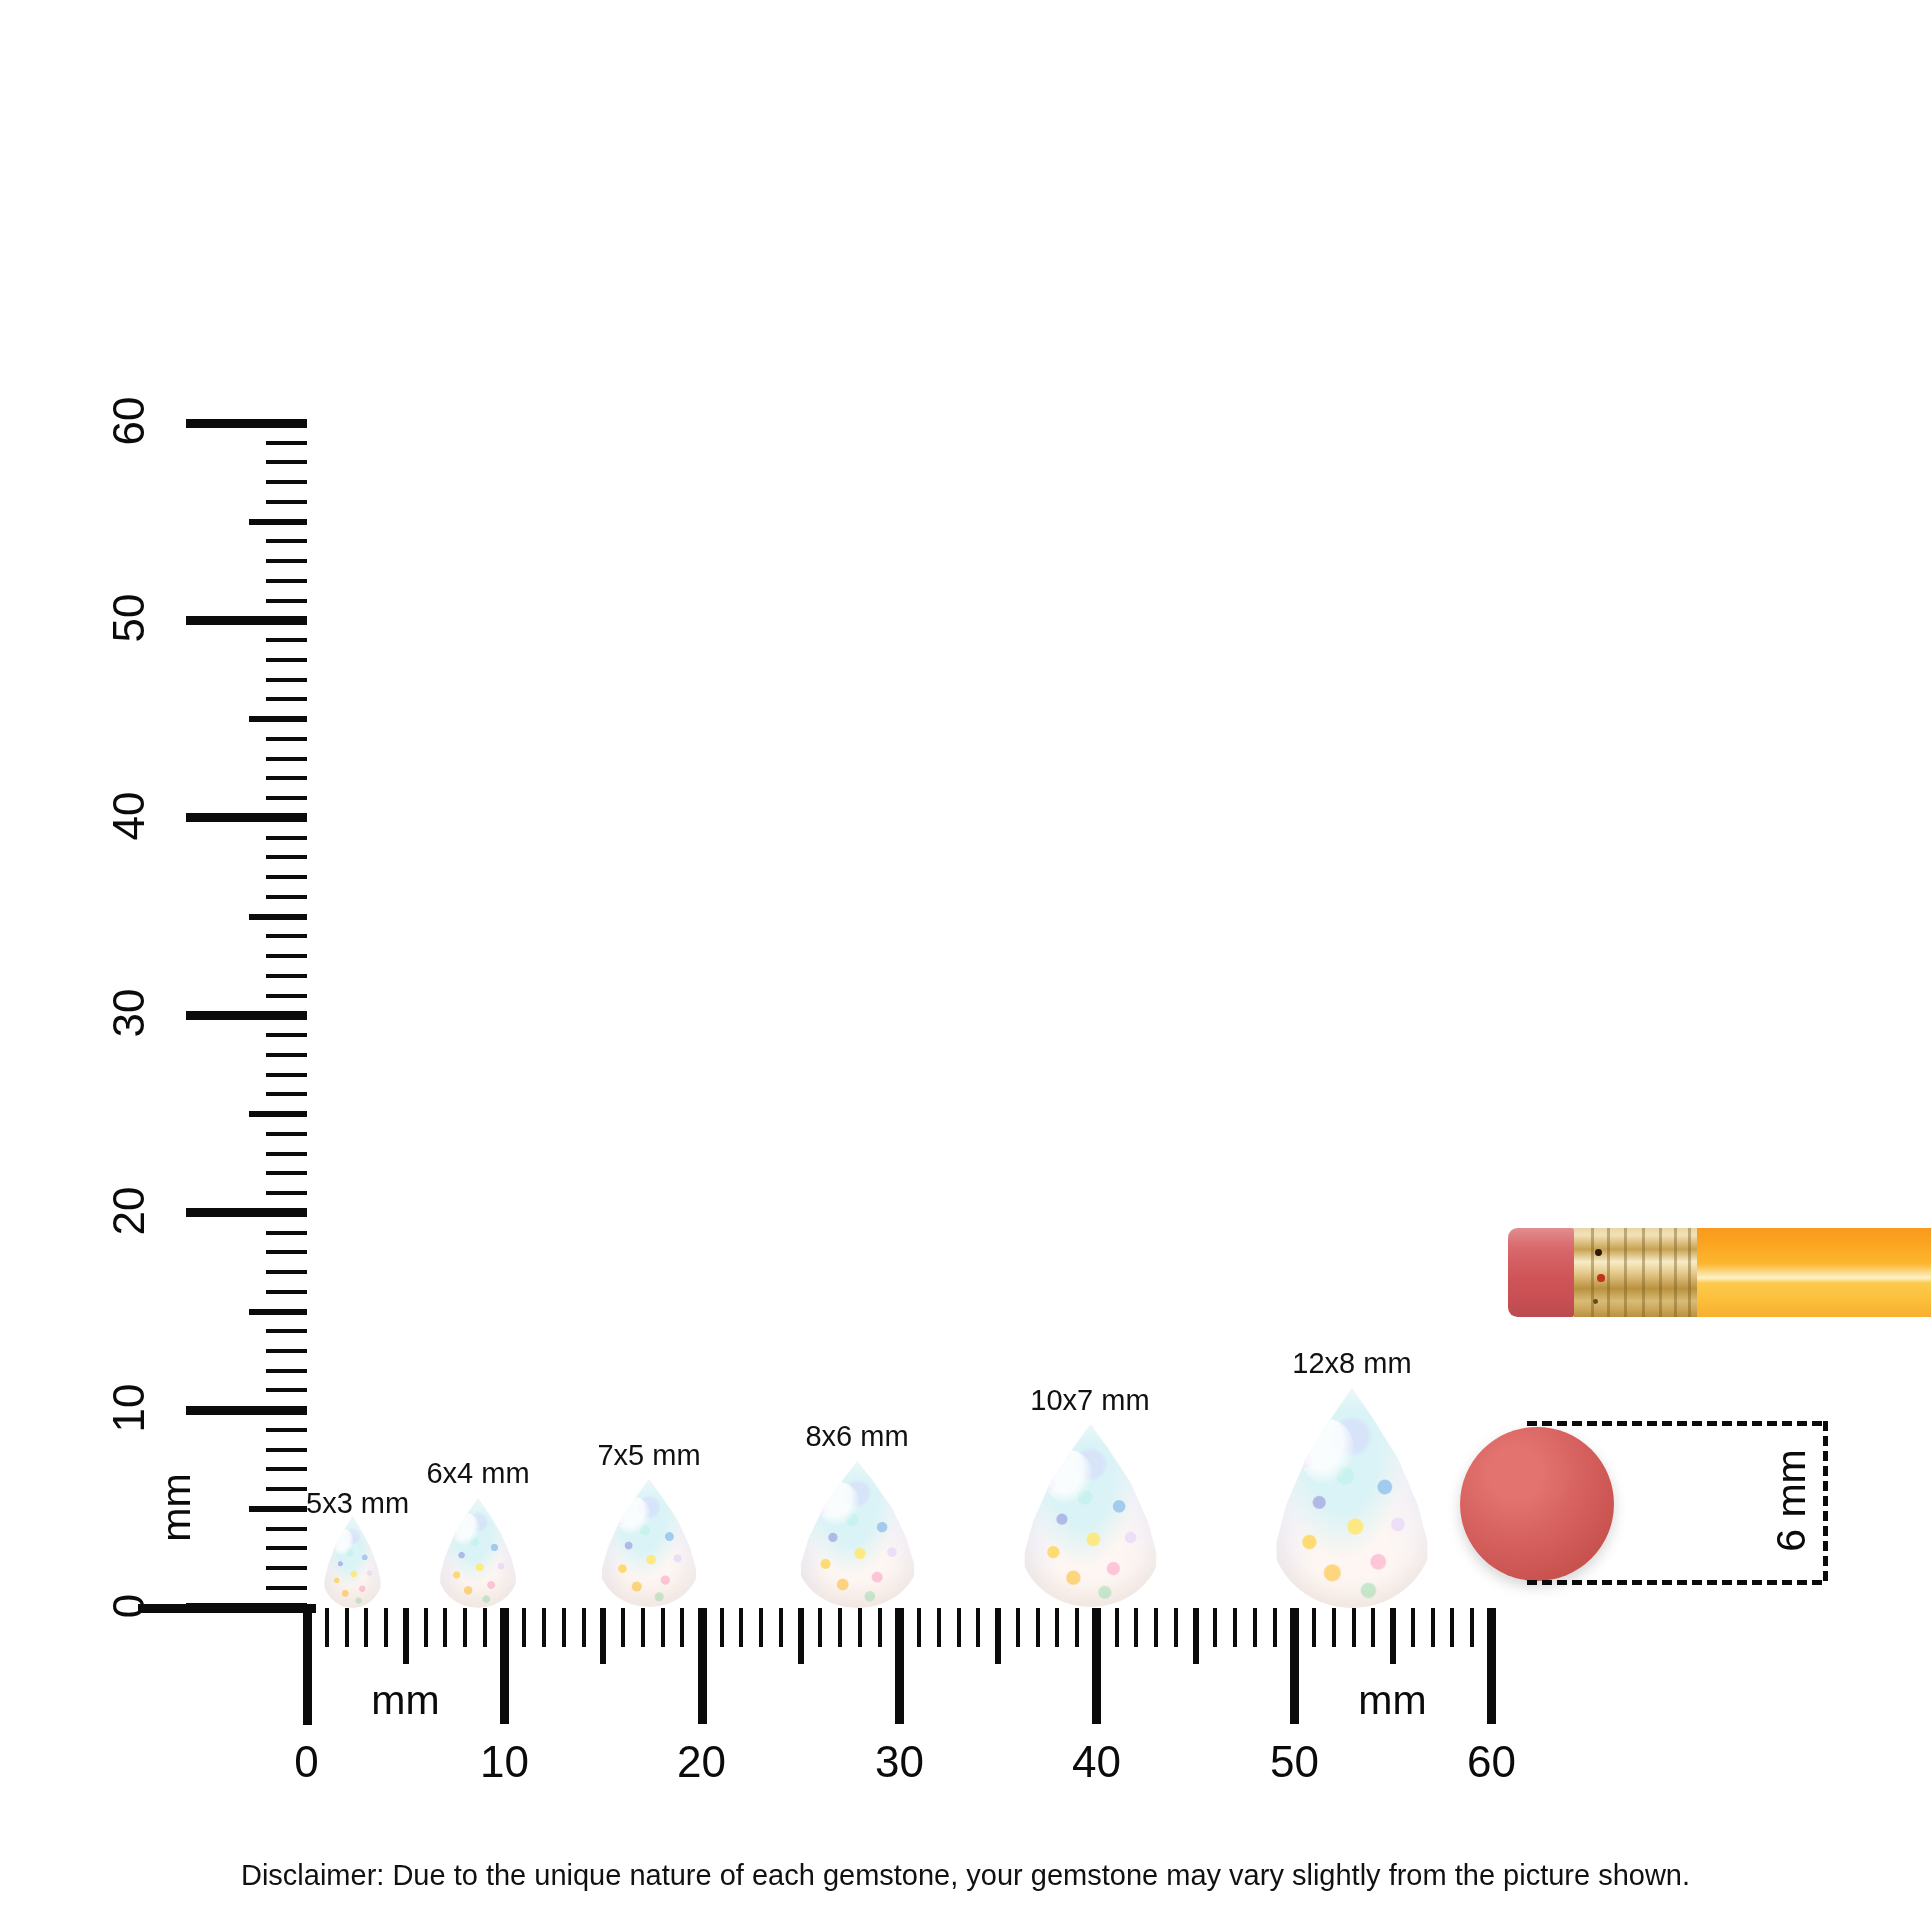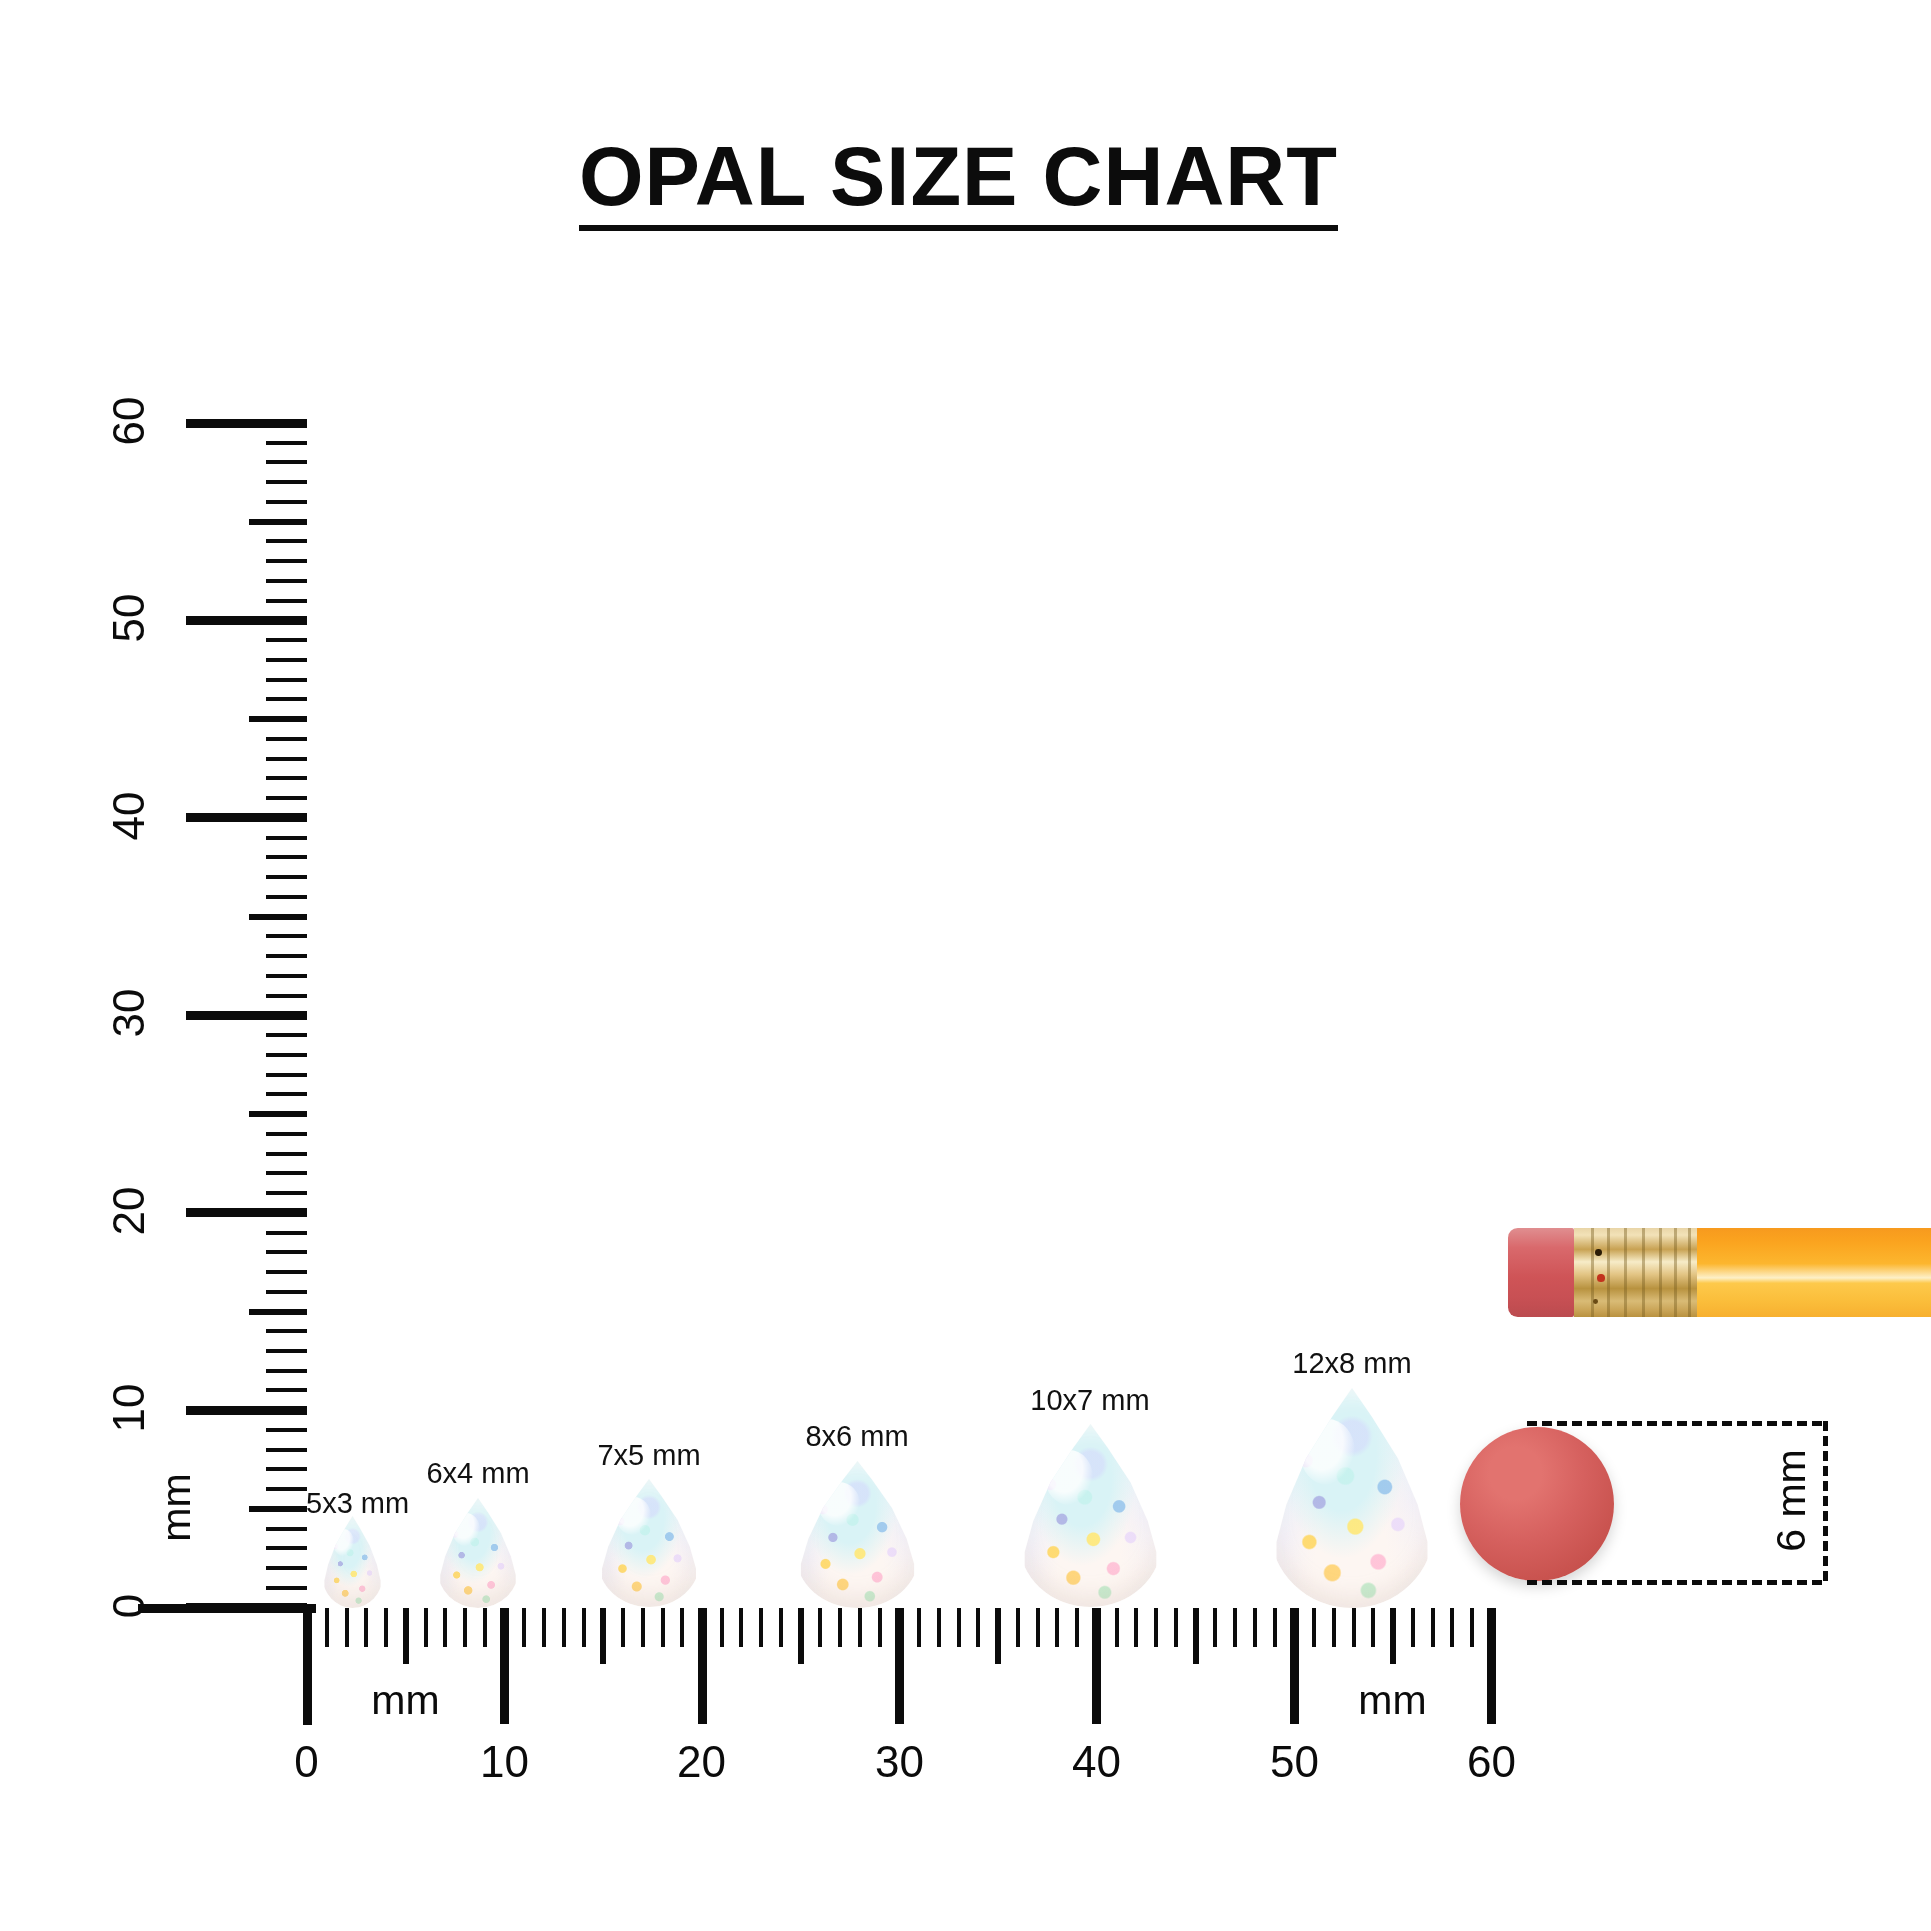--- a/index.html
+++ b/index.html
@@ -92,21 +92,20 @@
 
   
   #disclaimer{position:absolute;left:0;top:1859px;width:1931px;text-align:center;
               font-size:29px;color:#111;}
 </style>
 </head>
 <body>
 
 <div class="stage">
 
-  <div id="chart-title">OPAL SIZE CHART</div>
 
   <div id="v-ruler">
       <div class="vtick major" style="left: 186px; top: 1603px; width: 121px; height: 8.7px;"></div>
       <div class="vtick minor" style="left: 266px; top: 1586px; width: 41px; height: 3.9px;"></div>
       <div class="vtick minor" style="left: 266px; top: 1566px; width: 41px; height: 3.9px;"></div>
       <div class="vtick minor" style="left: 266px; top: 1546px; width: 41px; height: 3.9px;"></div>
       <div class="vtick minor" style="left: 266px; top: 1527px; width: 41px; height: 3.9px;"></div>
       <div class="vtick mid" style="left: 249px; top: 1506px; width: 58px; height: 5.8px;"></div>
       <div class="vtick minor" style="left: 266px; top: 1487px; width: 41px; height: 3.9px;"></div>
       <div class="vtick minor" style="left: 266px; top: 1467px; width: 41px; height: 3.9px;"></div>
@@ -291,15 +290,16 @@
       </div>
     <div class="p-body" style="left: 189px; width: 234px;"></div>
   </div>
 
   <div id="eraser-disc" style="left: 1460px; top: 1427px; width: 154px; height: 154px;"></div>
   <div class="dashline" id="dash-top" style="left: 1527px; top: 1421px; width: 295px;"></div>
   <div class="dashline" id="dash-bottom" style="left: 1527px; top: 1580px; width: 295px;"></div>
   <div class="dashline v" id="dash-right" style="left: 1823px; top: 1421px; height: 160px;"></div>
   <div id="dim-6mm" style="left: 1719px; top: 1477px; width: 145px; text-align: center;">6 mm</div>
 
+  <div id="disclaimer">Disclaimer: Due to the unique nature of each gemstone, your gemstone may vary slightly from the picture shown.</div>
 
 </div>
 
 
 </body></html>

